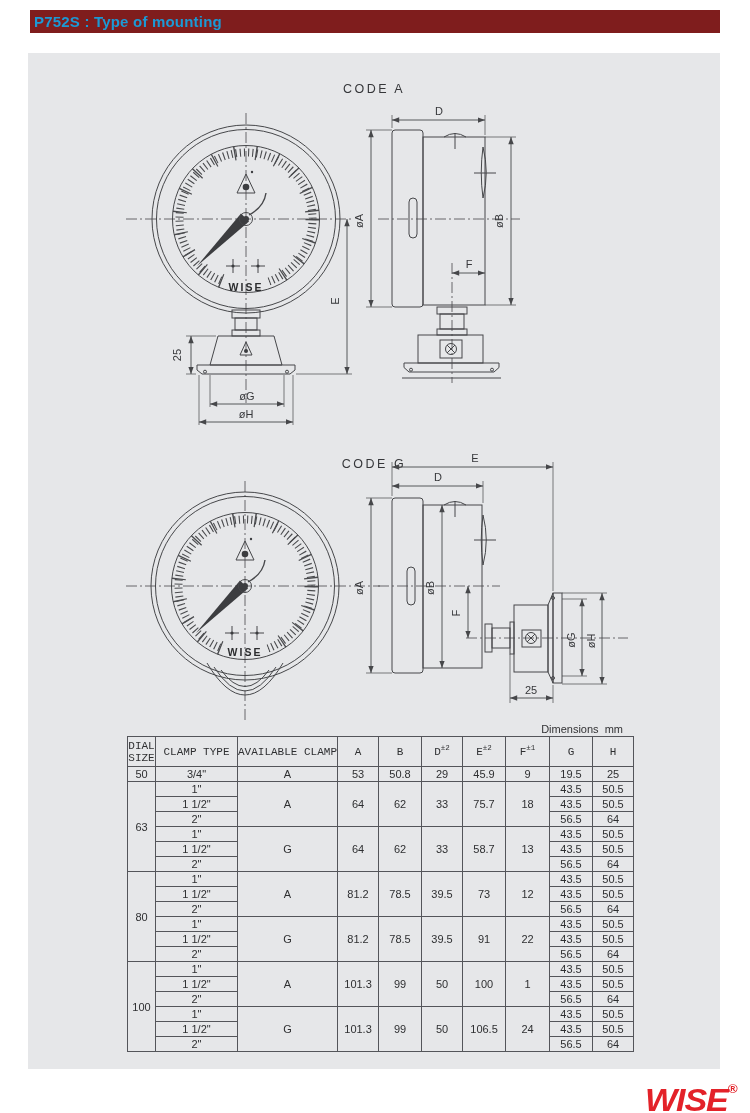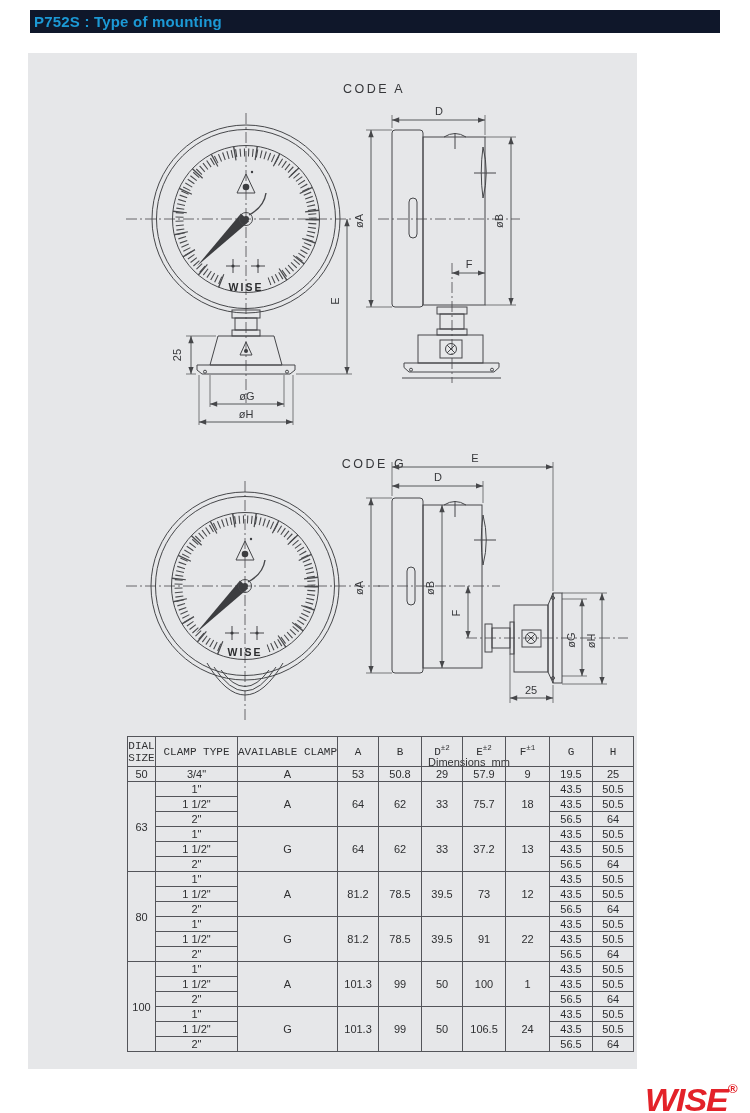--- a/index.html
+++ b/index.html
@@ -2,42 +2,42 @@
 <html><head>
 <meta charset="utf-8">
 <style>
   html,body{margin:0;padding:0;}
   body{
     width:750px;height:1113px;position:relative;background:#ffffff;
     font-family:"Liberation Sans",sans-serif;overflow:hidden;
   }
   .titlebar{
     position:absolute;left:30px;top:10px;width:690px;height:23px;
-    background:#0f172a;line-height:23px;
+    background:#7f1d1d;line-height:23px;
   }
   .titlebar span{
     font-size:15px;font-weight:bold;color:#1c99d5;padding-left:4px;letter-spacing:0.2px;
   }
   .panel{
-    position:absolute;left:28px;top:53px;width:609px;height:1016px;background:#e6e7e9;
+    position:absolute;left:28px;top:53px;width:692px;height:1016px;background:#e6e7e9;
   }
   svg.drawings{position:absolute;left:0;top:0;}
   svg .ln{stroke:#46474a;stroke-width:1;fill:none;}
   svg .thick{stroke-width:1.4;}
   svg .cl{stroke:#46474a;stroke-width:0.8;fill:none;stroke-dasharray:11 3 2 3;}
   svg .dim{stroke:#46474a;stroke-width:0.9;fill:none;}
   svg .ext{stroke:#46474a;stroke-width:0.7;fill:none;}
   svg .filldark{fill:#3c3d40;stroke:none;}
   svg text{fill:#36373a;font-family:"Liberation Sans",sans-serif;font-size:11px;}
   svg text.codetitle{font-size:12.5px;letter-spacing:2.5px;}
   svg text.brand{font-size:10.5px;font-weight:bold;letter-spacing:2px;fill:#2b2c2e;}
   svg .tickring{stroke:#4a4b4e;fill:none;}
   svg .wedge{fill:#e6e7e9;stroke:none;}
   .dims-note{
-    position:absolute;left:400px;top:703px;width:195px;
+    position:absolute;left:400px;top:670px;width:195px;text-align:right;
     font-size:11px;color:#323234;word-spacing:3px;
   }
   table.spec{
     position:absolute;left:99px;top:683px;border-collapse:collapse;table-layout:fixed;
   }
   table.spec td{
     border:1px solid #54555a;text-align:center;vertical-align:middle;
     font-size:11px;color:#2e2f31;padding:0;line-height:12px;height:14px;
     overflow:hidden;white-space:nowrap;
   }
@@ -296,21 +296,21 @@
       <td>H</td>
     </tr>
 
     <tr>
       <td>50</td>
       <td>3/4"</td>
       <td>A</td>
       <td>53</td>
       <td>50.8</td>
       <td>29</td>
-      <td>57.9</td>
+      <td>45.9</td>
       <td>9</td>
       <td>19.5</td>
       <td>25</td>
     </tr>
 
     <tr>
       <td rowspan="6">63</td>
       <td>1"</td>
       <td rowspan="3">A</td>
       <td rowspan="3">64</td>
@@ -331,21 +331,21 @@
       <td>56.5</td>
       <td>64</td>
     </tr>
 
     <tr>
       <td>1"</td>
       <td rowspan="3">G</td>
       <td rowspan="3">64</td>
       <td rowspan="3">62</td>
       <td rowspan="3">33</td>
-      <td rowspan="3">37.2</td>
+      <td rowspan="3">58.7</td>
       <td rowspan="3">13</td>
       <td>43.5</td>
       <td>50.5</td>
     </tr>
     <tr>
       <td>1 1/2"</td>
       <td>43.5</td>
       <td>50.5</td>
     </tr>
     <tr>

